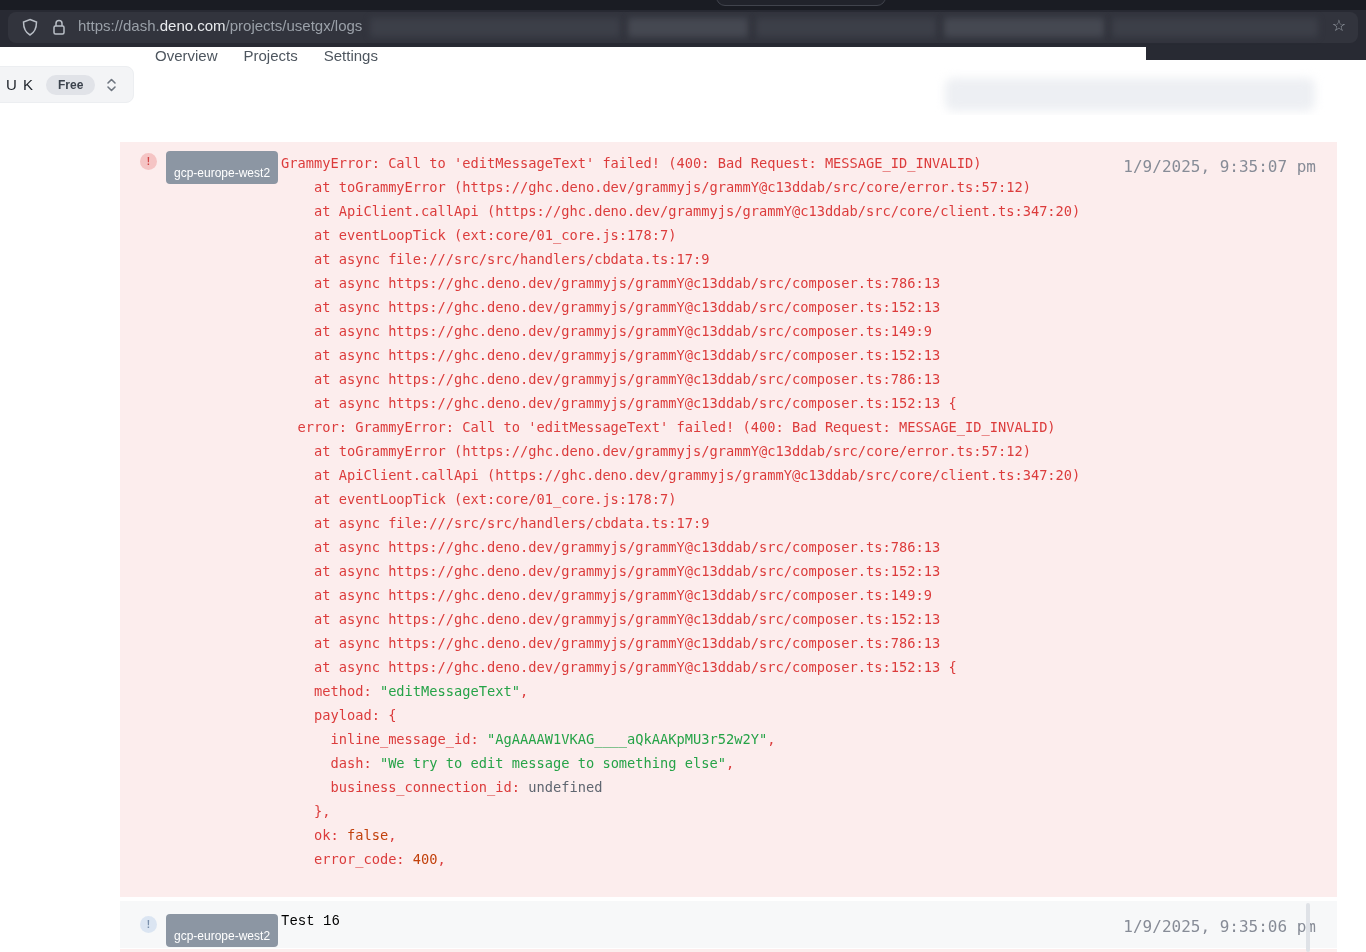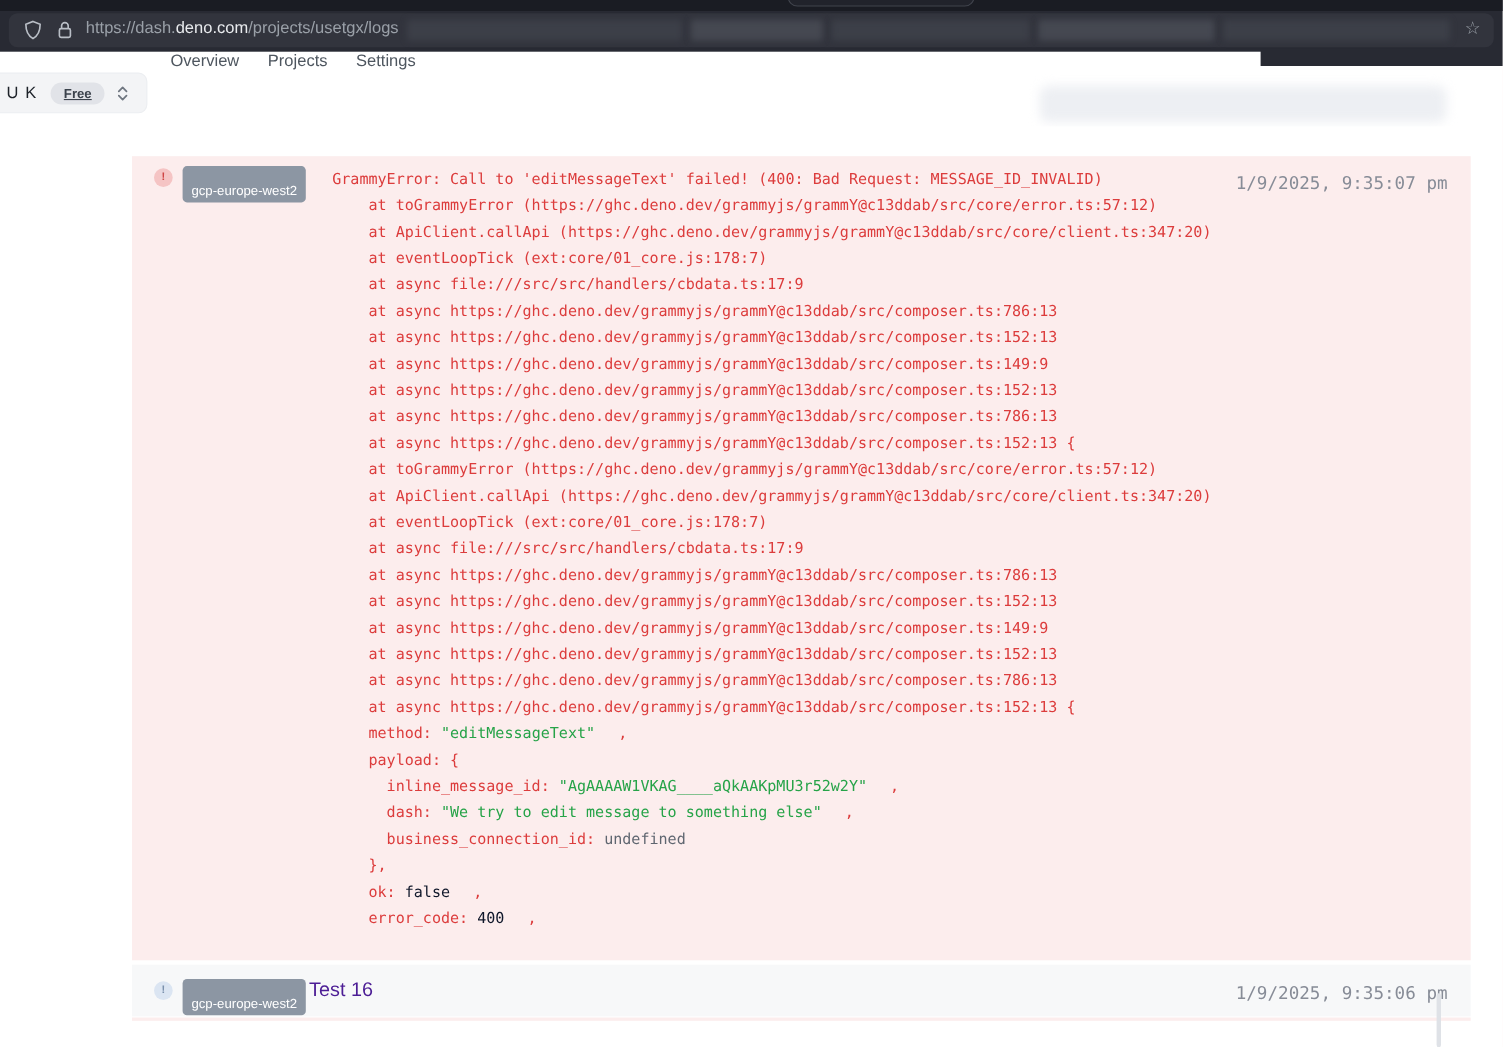--- a/index.html
+++ b/index.html
@@ -20,21 +20,21 @@
   .redact { position:absolute; top:6px; height:19px; background:#3c3f48; filter:blur(3px); border-radius:3px; }
   .redact.d { background:#454851; }
   .star { position:absolute; right:12px; top:4px; font-size:16px; color:#9aa0a8; }
 
   
   .dashheader { position:absolute; left:0; top:47px; width:1146px; height:68px; background:#ffffff; }
   .acct { position:absolute; left:-13px; top:19px; width:147px; height:37px; background:#f3f4f6;
           border:1px solid #eceef1; border-radius:8px; display:flex; align-items:center; padding-left:18px; }
   .acct-name { font-size:15px; color:#1d2229; letter-spacing:1px; }
   .plan-badge { margin-left:12px; background:#e1e3e8; color:#3b424c; font-size:12px; font-weight:bold;
-                padding:3px 12px; border-radius:10px;text-decoration:underline; }
+                padding:3px 12px; border-radius:10px; }
   .acct-chevron { margin-left:10px; display:flex; }
   .nav { position:absolute; left:155px; top:0; height:68px; display:flex; align-items:flex-start; gap:26px; }
   .nav a { font-size:15px; color:#4e565f; text-decoration:none; }
   .hdr-blur { position:absolute; left:945px; top:31px; width:370px; height:33px;
               background:#edeff3; border-radius:8px; filter:blur(5px); }
 
   
   .logpanel { position:absolute; left:120px; top:115px; width:1217px; height:837px; background:#fff; }
   .entry { position:relative; }
   .entry.error { margin-top:27px; background:#fceded; padding:9px 0 26px 0; }
@@ -50,27 +50,27 @@
   .entry.error .region-badge { top:9px; }
   .entry.info  .region-badge { top:13px; }
   .timestamp { position:absolute; right:21px; font-size:16px; color:#878c97;
                font-family:"DejaVu Sans Mono", monospace; }
   .entry.error .timestamp { top:15px; }
   .entry.info  .timestamp { top:16px; }
 
   .loglines { margin-left:161px; font-family:"DejaVu Sans Mono", monospace;
               font-size:13.7px; line-height:24px; color:#dc3c3c; }
   .logline { white-space:pre; }
-  .c-red    { color:#dc3c3c;margin-left:21px; }
+  .c-red    { color:#dc3c3c; }
   .c-green  { color:#26a348; }
-  .c-yellow { color:#0f172a;margin-top:36px; }
+  .c-yellow { color:#c2410c;margin-top:36px; }
   .c-gray   { color:#5f6670; }
 
-  .info-msg { position:absolute; left:161px; top:12px; font-family:Liberation Sans, sans-serif;
-              font-size:18px; color:#4c1d95; }
+  .info-msg { position:absolute; left:161px; top:12px; font-family:Liberation Mono, monospace;
+              font-size:14px; color:#000000; }
 
   .scroll-thumb { position:absolute; right:27px; bottom:0; width:4px; height:49px;
                   background:#dfe2e7; border-radius:2px; }
 </style>
 </head>
 <body>
 
 <div class="chrome">
   <div class="tabstrip">
     <div class="tabhint"></div>
@@ -127,20 +127,21 @@
         <div class="logline"><span class="c-red">    at toGrammyError (https://ghc.deno.dev/grammyjs/grammY@c13ddab/src/core/error.ts:57:12)</span></div>
         <div class="logline"><span class="c-red">    at ApiClient.callApi (https://ghc.deno.dev/grammyjs/grammY@c13ddab/src/core/client.ts:347:20)</span></div>
         <div class="logline"><span class="c-red">    at eventLoopTick (ext:core/01_core.js:178:7)</span></div>
         <div class="logline"><span class="c-red">    at async file:///src/src/handlers/cbdata.ts:17:9</span></div>
         <div class="logline"><span class="c-red">    at async https://ghc.deno.dev/grammyjs/grammY@c13ddab/src/composer.ts:786:13</span></div>
         <div class="logline"><span class="c-red">    at async https://ghc.deno.dev/grammyjs/grammY@c13ddab/src/composer.ts:152:13</span></div>
         <div class="logline"><span class="c-red">    at async https://ghc.deno.dev/grammyjs/grammY@c13ddab/src/composer.ts:149:9</span></div>
         <div class="logline"><span class="c-red">    at async https://ghc.deno.dev/grammyjs/grammY@c13ddab/src/composer.ts:152:13</span></div>
         <div class="logline"><span class="c-red">    at async https://ghc.deno.dev/grammyjs/grammY@c13ddab/src/composer.ts:786:13</span></div>
         <div class="logline"><span class="c-red">    at async https://ghc.deno.dev/grammyjs/grammY@c13ddab/src/composer.ts:152:13 {</span></div>
+        <div class="logline"><span class="c-red">  error: GrammyError: Call to 'editMessageText' failed! (400: Bad Request: MESSAGE_ID_INVALID)</span></div>
         <div class="logline"><span class="c-red">    at toGrammyError (https://ghc.deno.dev/grammyjs/grammY@c13ddab/src/core/error.ts:57:12)</span></div>
         <div class="logline"><span class="c-red">    at ApiClient.callApi (https://ghc.deno.dev/grammyjs/grammY@c13ddab/src/core/client.ts:347:20)</span></div>
         <div class="logline"><span class="c-red">    at eventLoopTick (ext:core/01_core.js:178:7)</span></div>
         <div class="logline"><span class="c-red">    at async file:///src/src/handlers/cbdata.ts:17:9</span></div>
         <div class="logline"><span class="c-red">    at async https://ghc.deno.dev/grammyjs/grammY@c13ddab/src/composer.ts:786:13</span></div>
         <div class="logline"><span class="c-red">    at async https://ghc.deno.dev/grammyjs/grammY@c13ddab/src/composer.ts:152:13</span></div>
         <div class="logline"><span class="c-red">    at async https://ghc.deno.dev/grammyjs/grammY@c13ddab/src/composer.ts:149:9</span></div>
         <div class="logline"><span class="c-red">    at async https://ghc.deno.dev/grammyjs/grammY@c13ddab/src/composer.ts:152:13</span></div>
         <div class="logline"><span class="c-red">    at async https://ghc.deno.dev/grammyjs/grammY@c13ddab/src/composer.ts:786:13</span></div>
         <div class="logline"><span class="c-red">    at async https://ghc.deno.dev/grammyjs/grammY@c13ddab/src/composer.ts:152:13 {</span></div>

